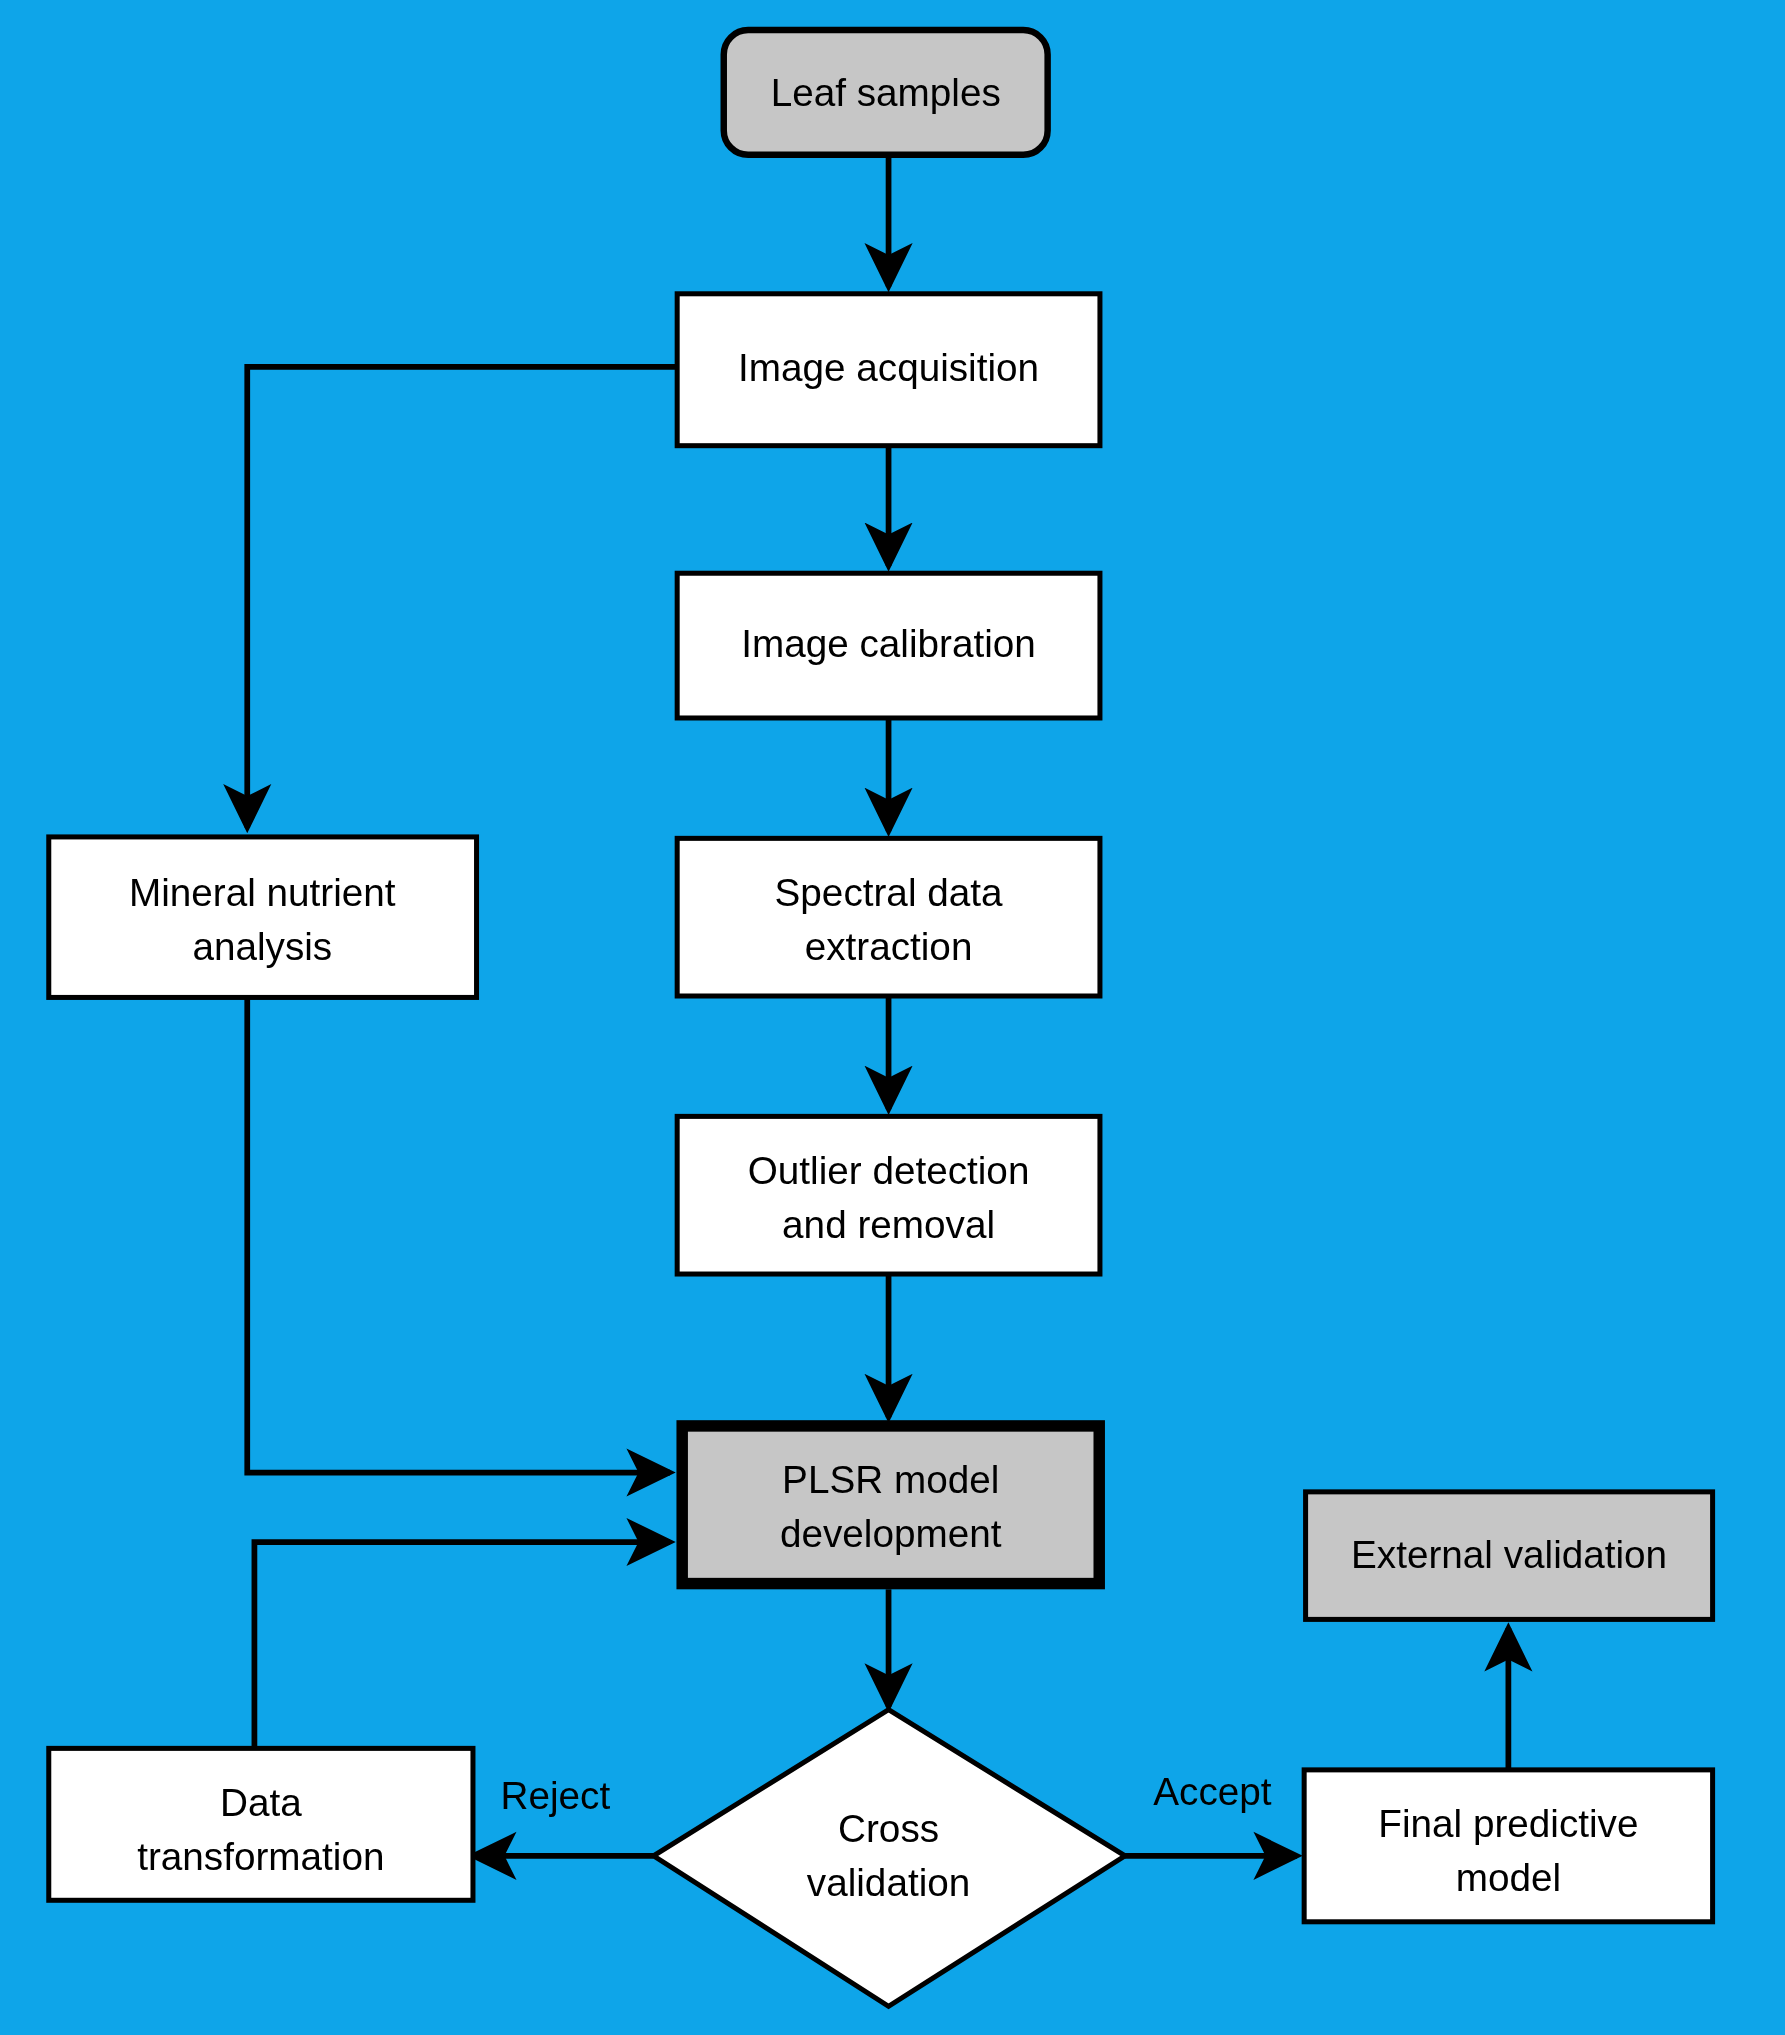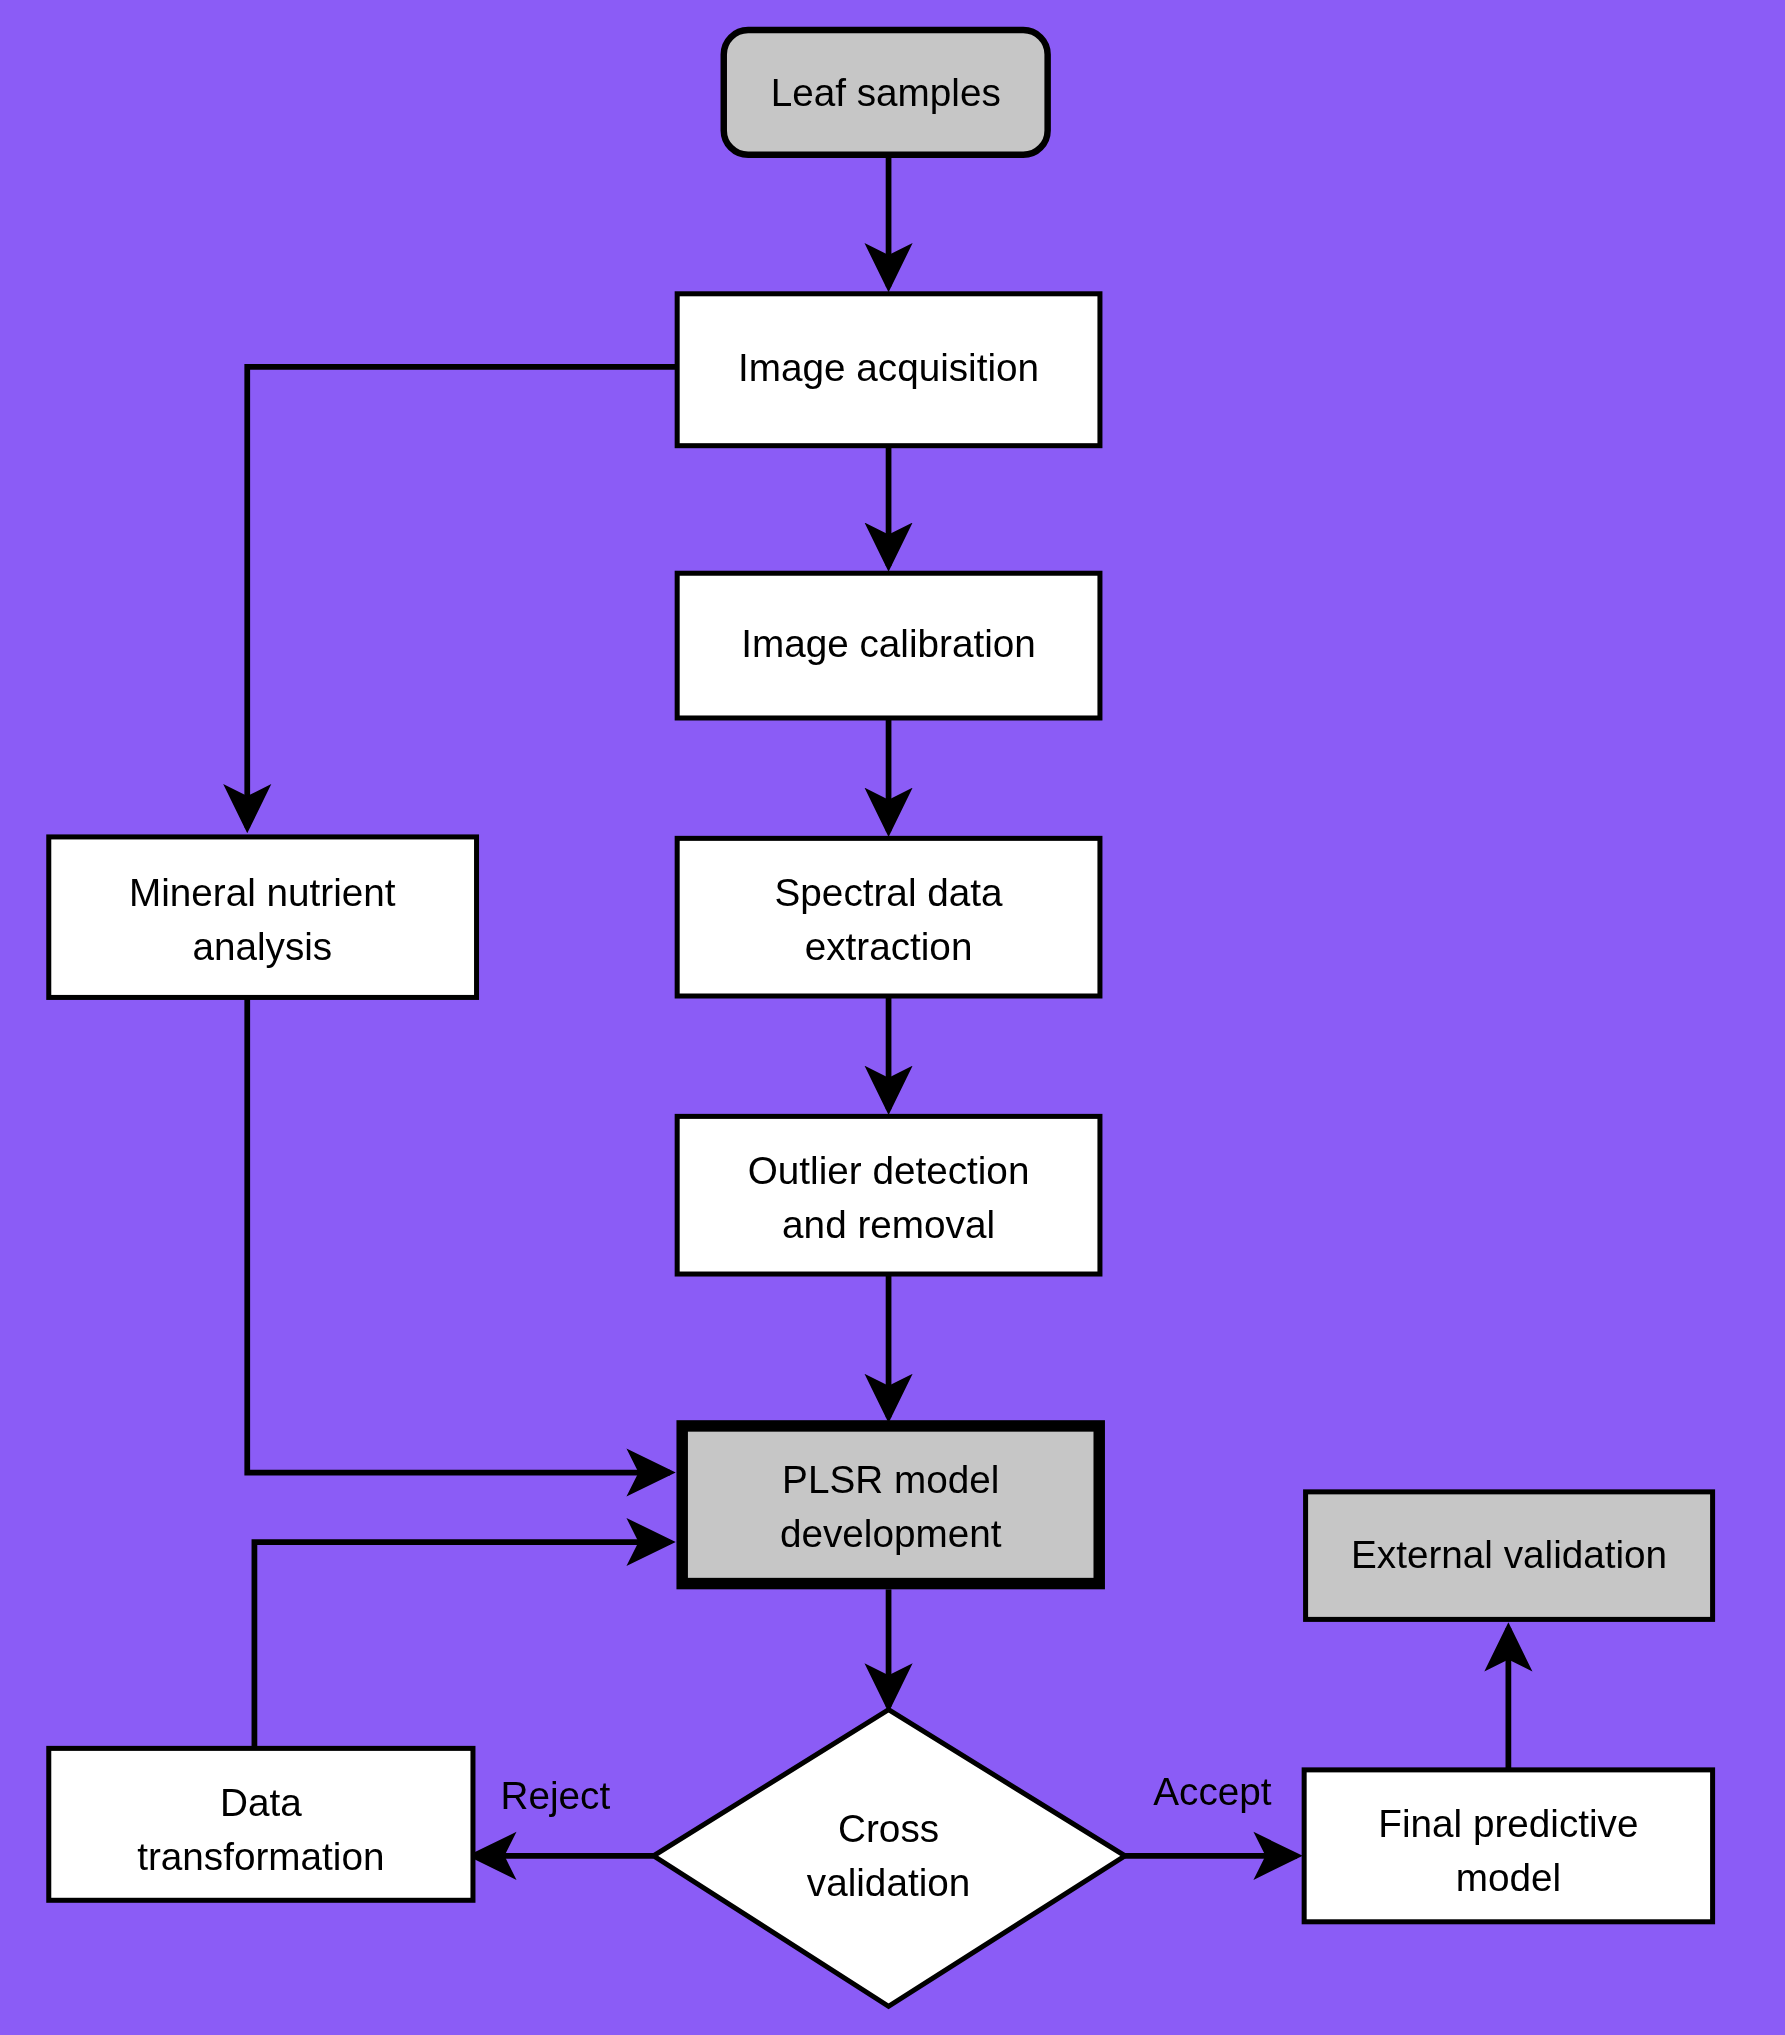--- a/index.html
+++ b/index.html
@@ -10,21 +10,21 @@
   body {
     width: 1785px;
     height: 2035px;
     font-family: "Liberation Sans", sans-serif;
     overflow: hidden;
   }
   #flow-root {
     position: relative;
     width: 1785px;
     height: 2035px;
-    background: #8b5cf6;
+    background: #0ea5e9;
   }
   svg#flow-svg {
     position: absolute;
     left: 0;
     top: 0;
     width: 1785px;
     height: 2035px;
     display: block;
   }
   .node-rect {

